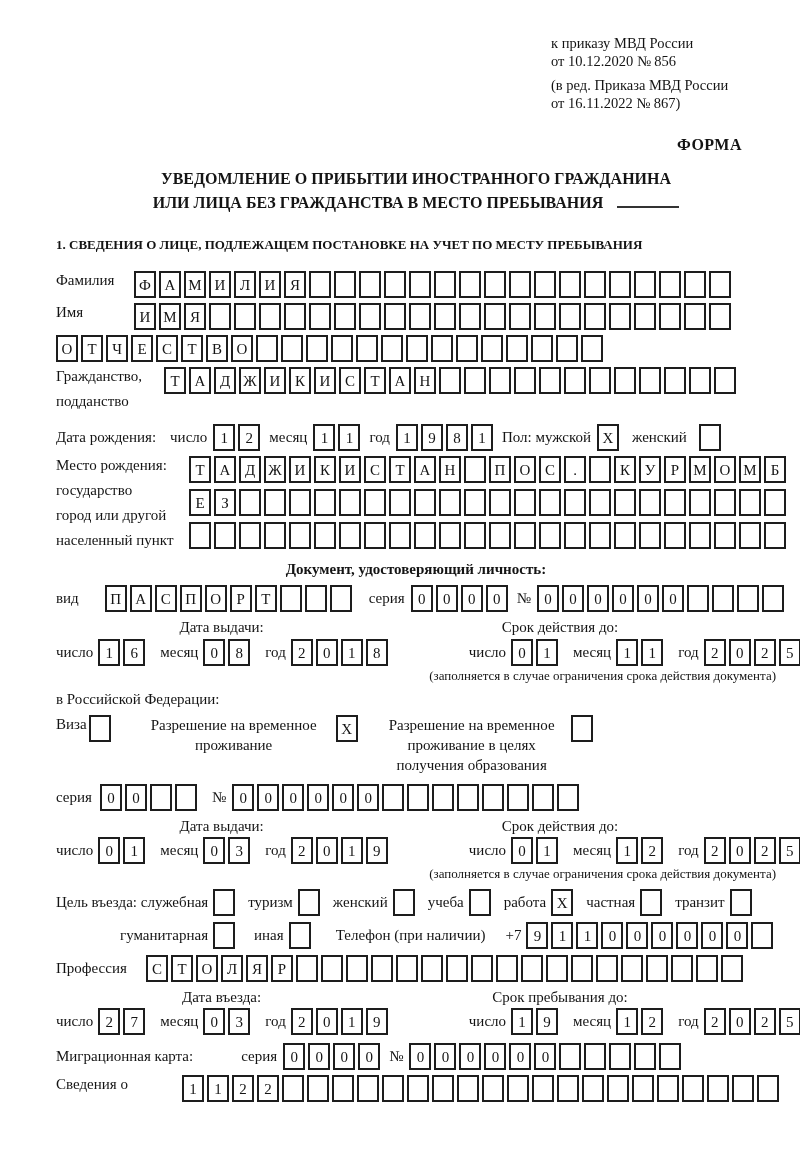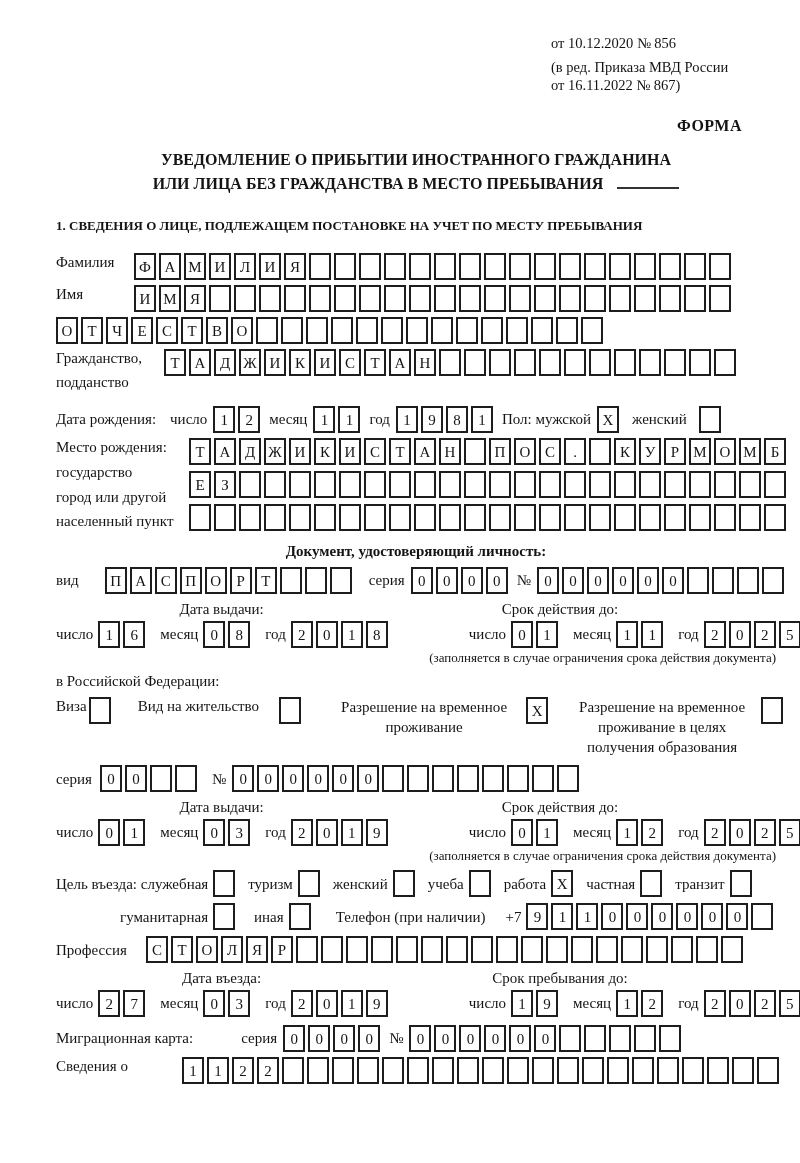--- a/index.html
+++ b/index.html
@@ -64,20 +64,21 @@
   .indent2 { margin-left: 64px; }
   .phone-lbl { margin: 0 10px 0 22px; white-space: nowrap; }
   .center-bold { text-align: center; font-weight: bold; margin: 2px 0 6px 0; }
 </style>
 </head>
 <body>
 
 <div class="page">
 
   <div class="ref-block">
+    <div>к приказу МВД России</div>
     <div>от 10.12.2020 № 856</div>
     <div class="ref-amend">(в ред. Приказа МВД России</div>
     <div>от 16.11.2022 № 867)</div>
   </div>
 
   <div class="forma">ФОРМА</div>
 
   <div class="title">
     <div class="line">УВЕДОМЛЕНИЕ О ПРИБЫТИИ ИНОСТРАННОГО ГРАЖДАНИНА</div>
     <div class="line"><span>ИЛИ ЛИЦА БЕЗ ГРАЖДАНСТВА В МЕСТО ПРЕБЫВАНИЯ</span><span class="blank-line"></span></div>
@@ -407,26 +408,20 @@
 
   <div class="plain-line">в Российской Федерации:</div>
 
   <div class="opt-row">
     <span class="opt">
       <span class="olbl" style="margin-right:2px;">Виза</span>
       <span class="cells">
           <span class="cb"></span>
         </span>
     </span>
-    <span class="opt" style="margin-left:24px;">
-      <span class="olbl">Вид на жительство</span>
-      <span class="cells" style="margin-left:14px;">
-          <span class="cb"></span>
-        </span>
-    </span>
     <span class="opt" style="margin-left:26px;">
       <span class="olbl-multi" style="width:188px;">
         <span>Разрешение на временное</span><br>
         <span>проживание</span>
       </span>
       <span class="cells">
           <span class="cb">X</span>
         </span>
     </span>
     <span class="opt" style="margin-left:20px;">

